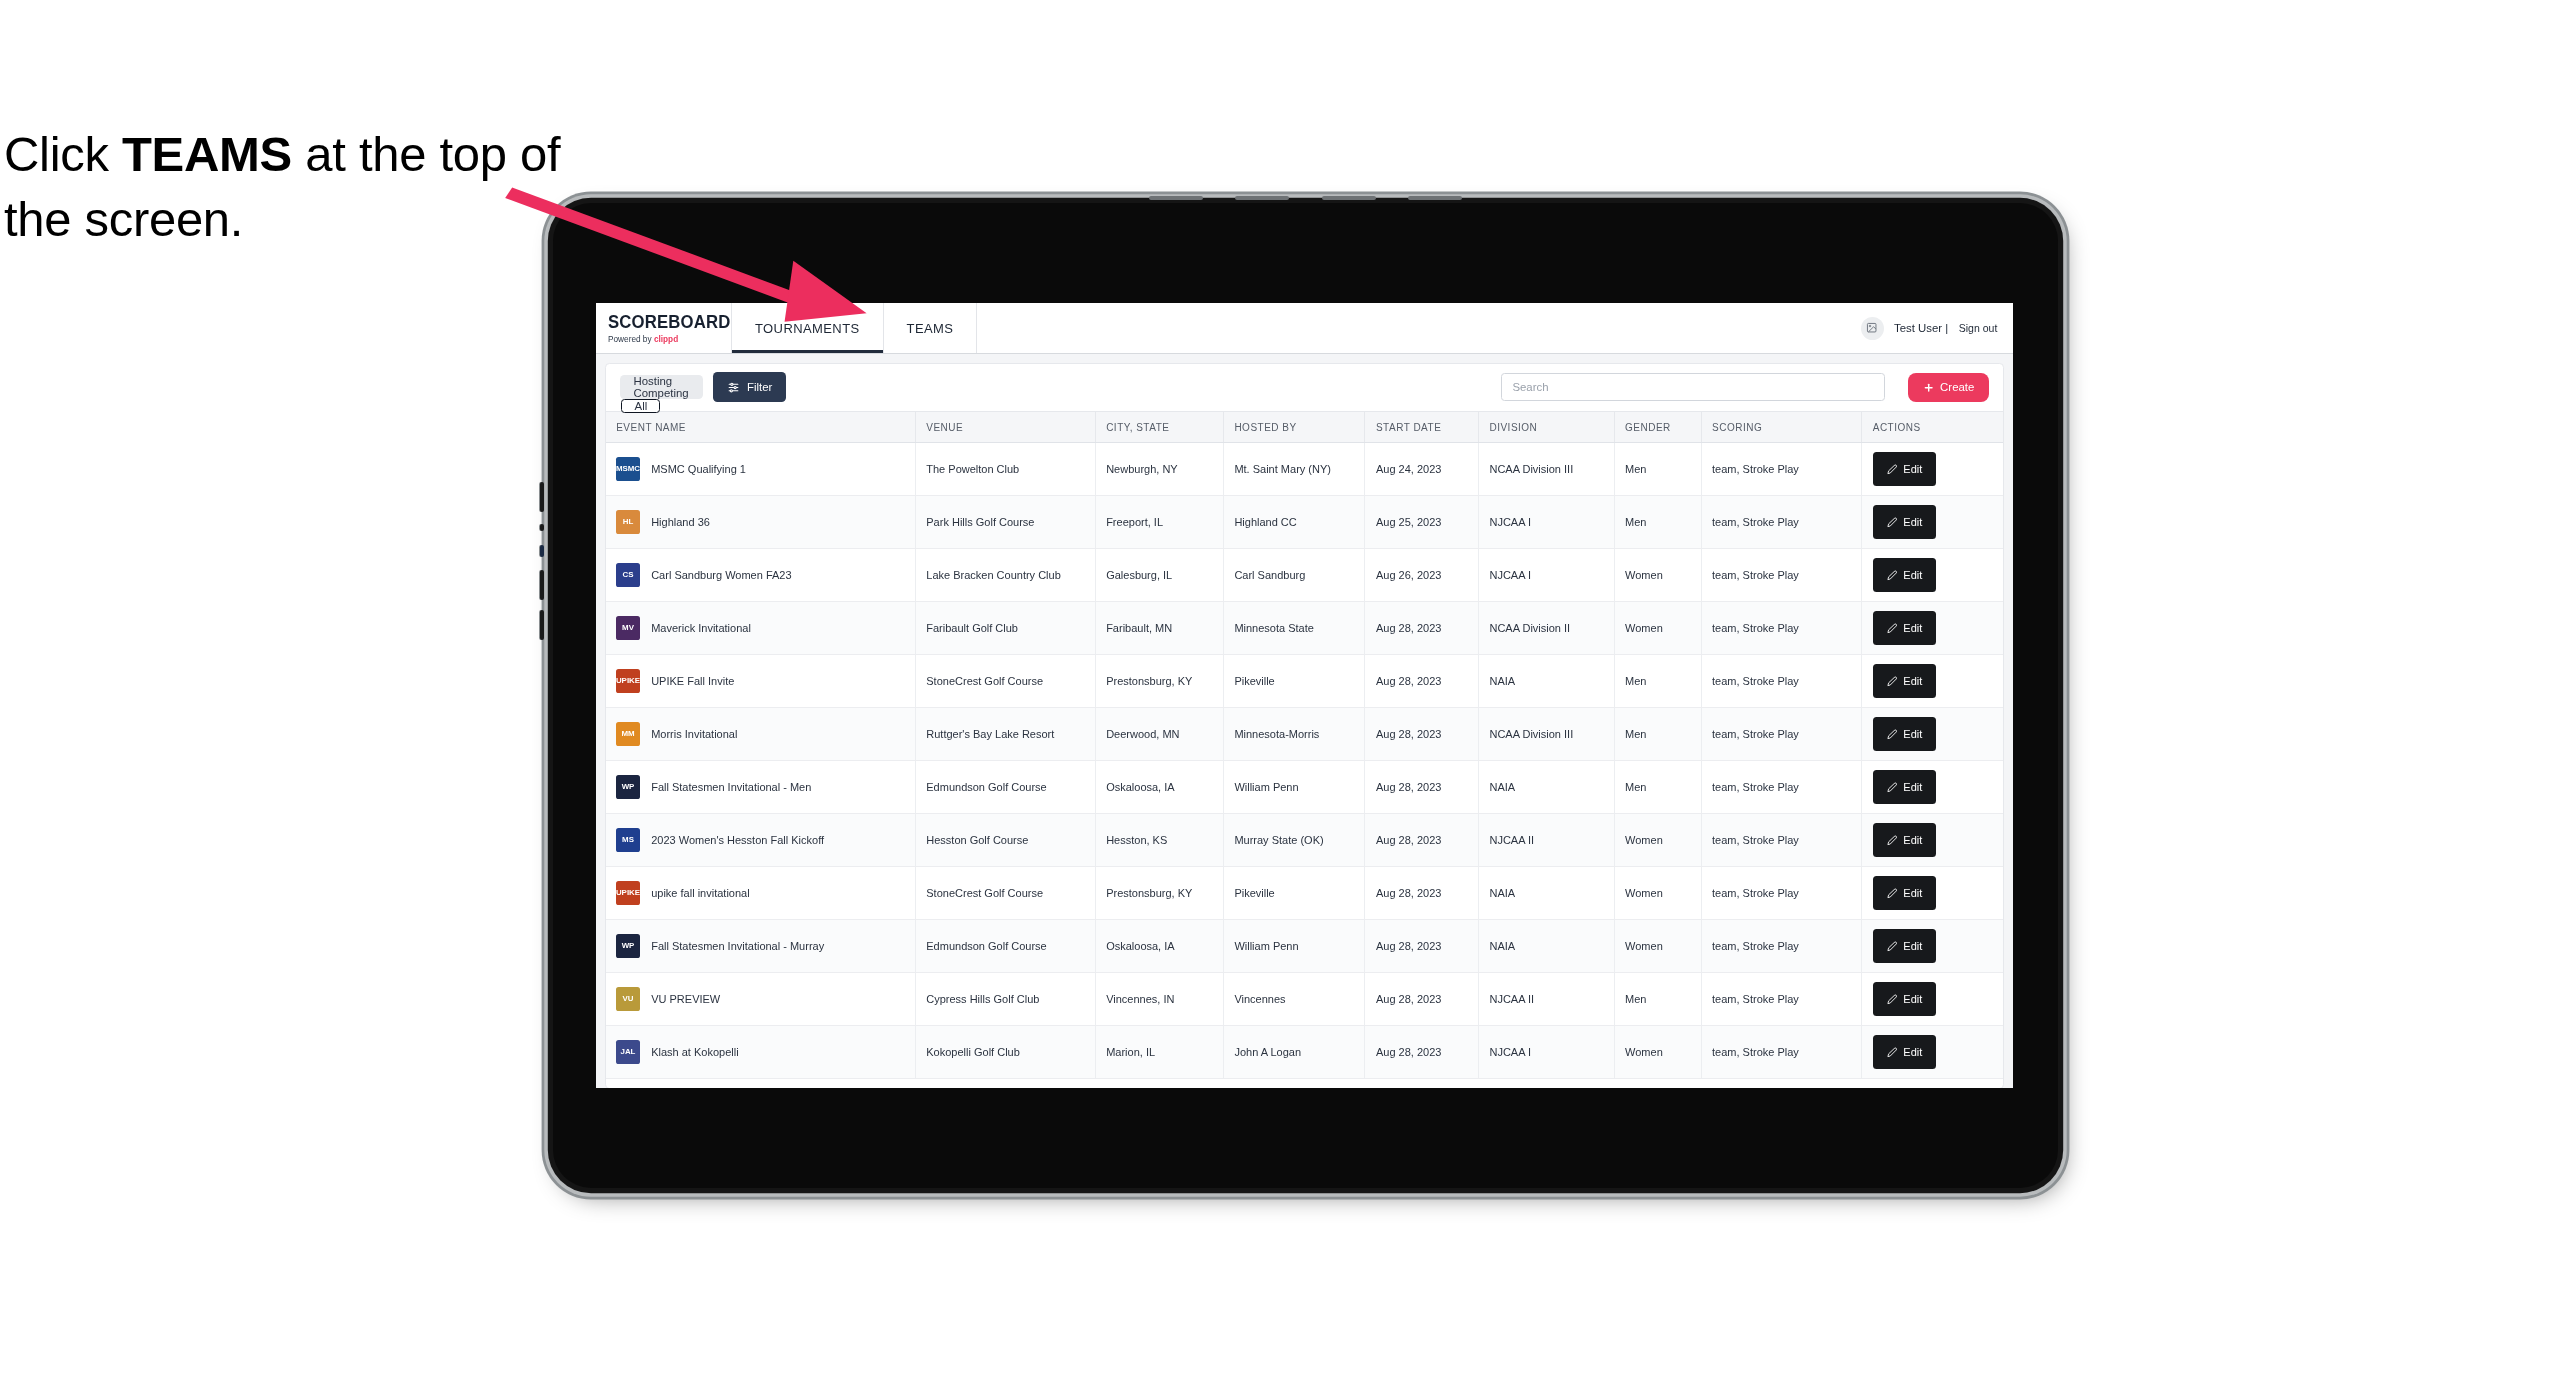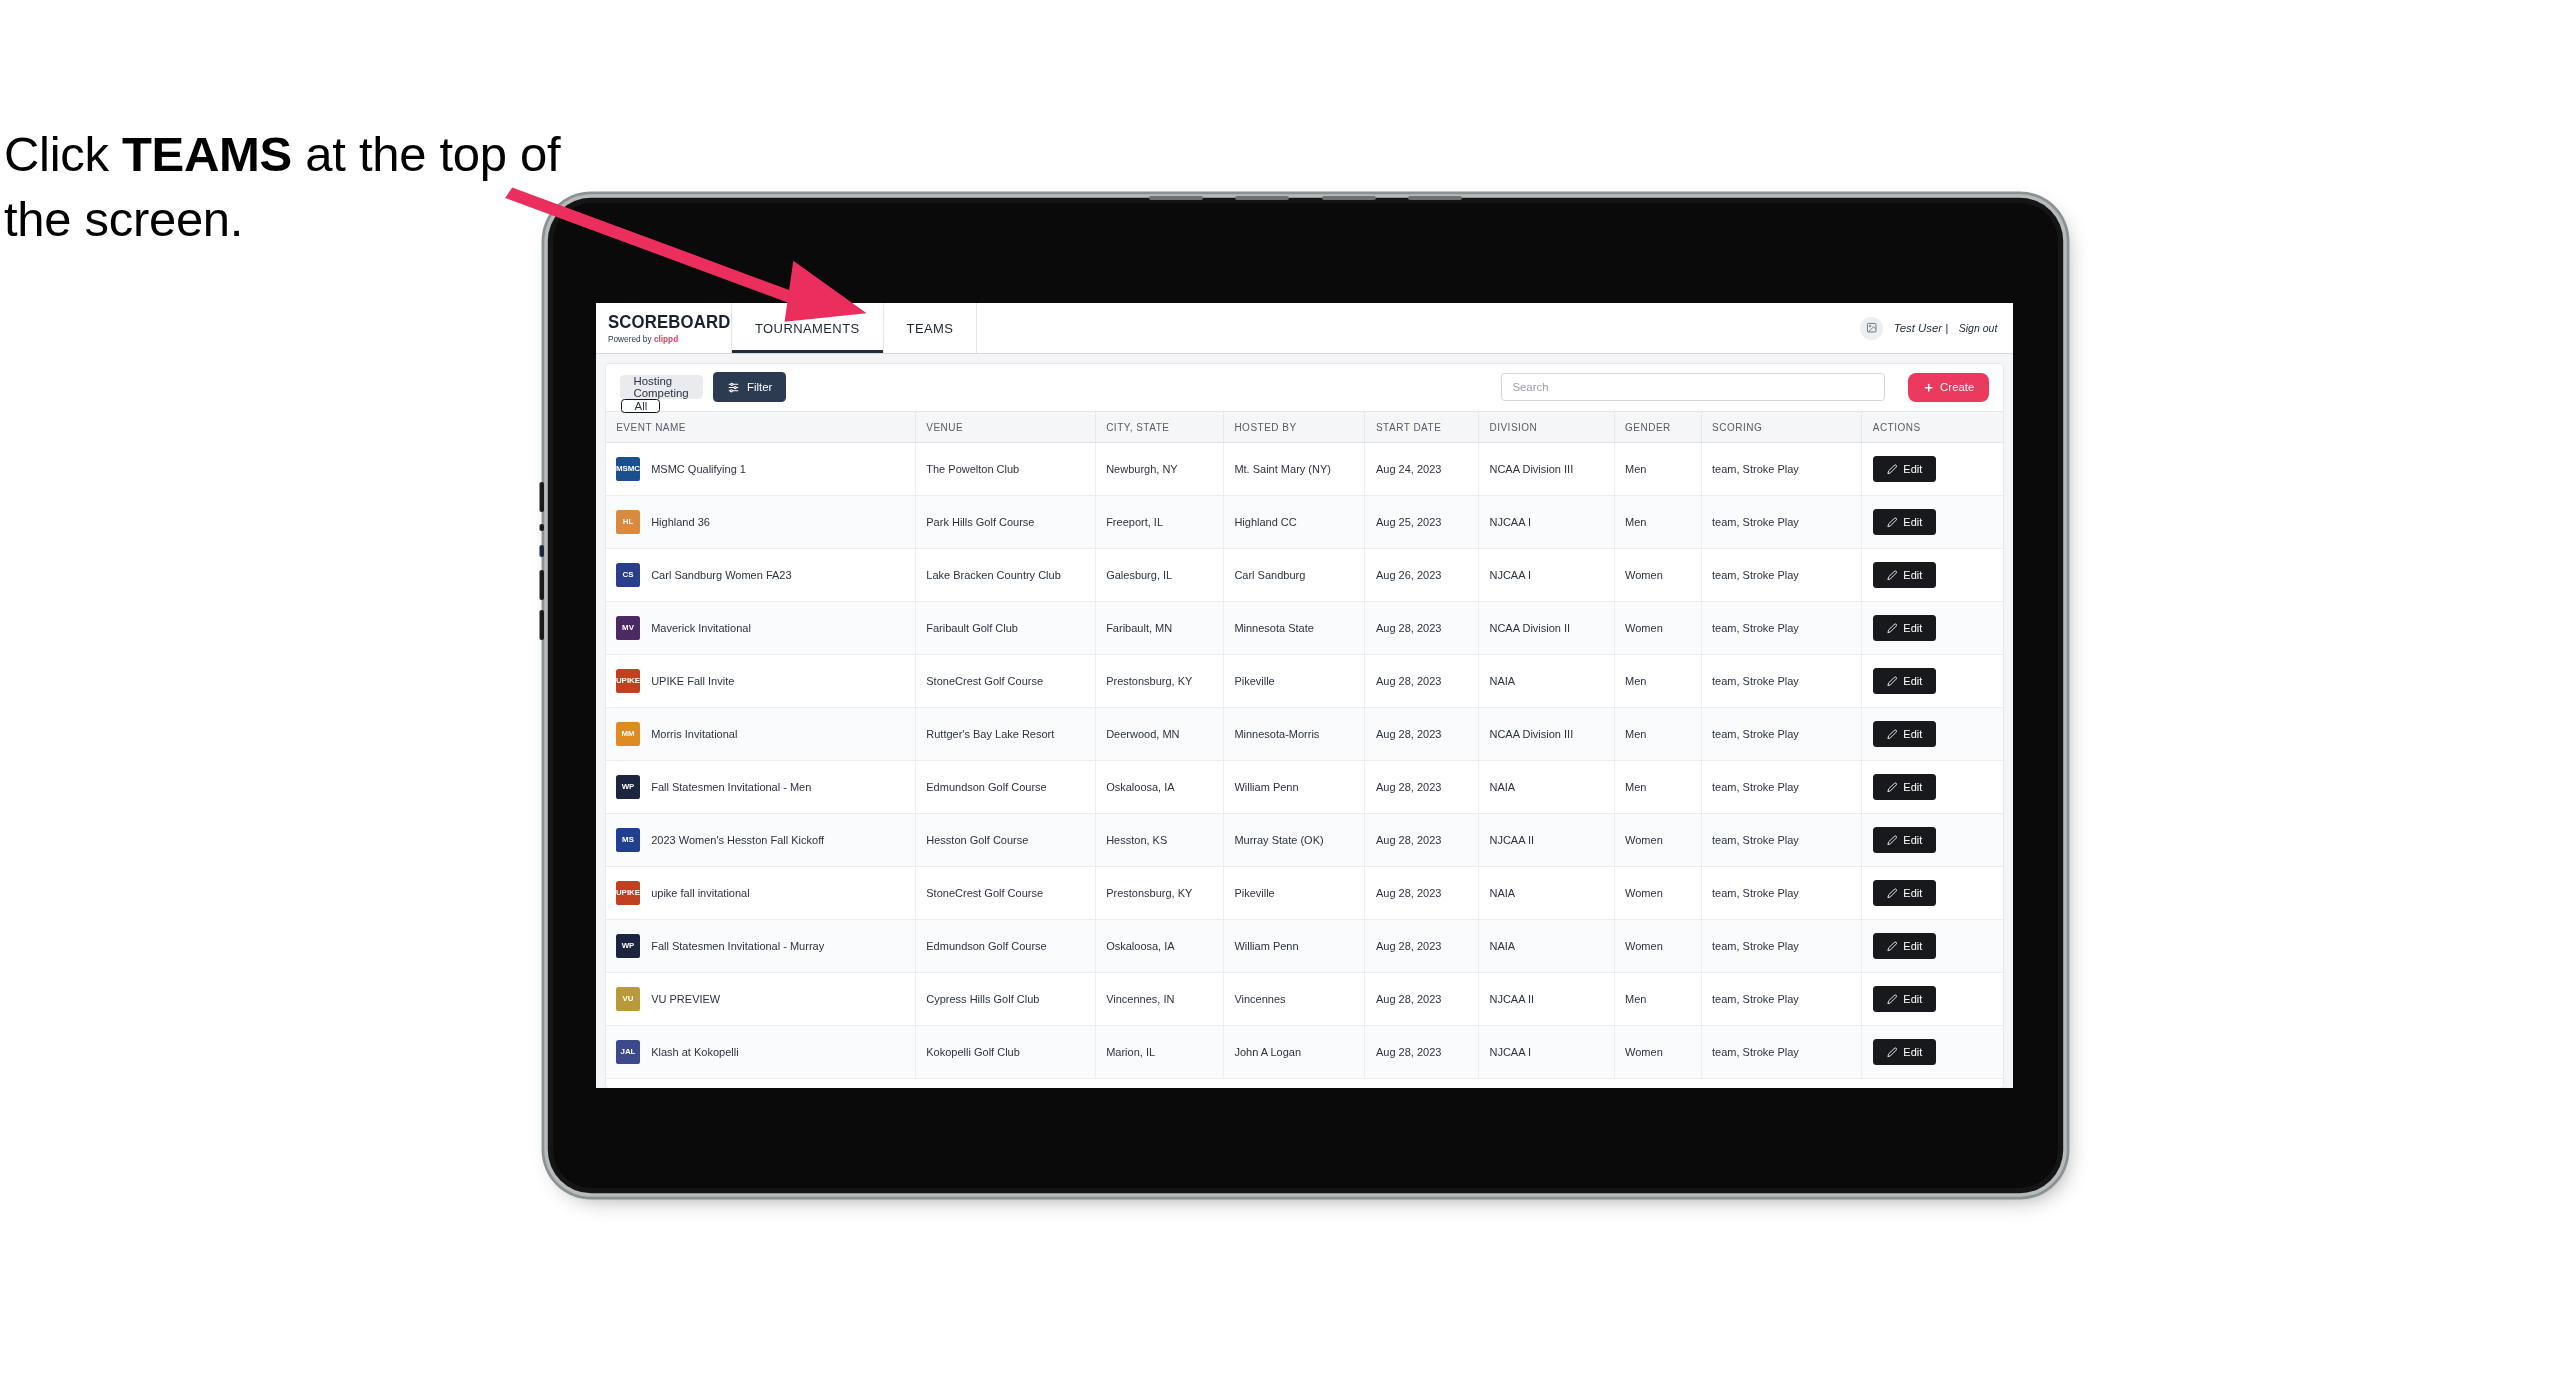--- a/index.html
+++ b/index.html
@@ -112,21 +112,21 @@
     border-left:0.9px solid #e3e5e9;
     cursor:pointer;
     box-sizing:border-box;
     position:relative;
   }
   .nav-tab.active::after{
     content:"";position:absolute;left:0;right:0;bottom:0;height:2.6px;background:#222c3c;
   }
   #nav-spacer{flex:1;border-left:0.9px solid #e3e5e9;}
   #user-area{
-    display:flex;align-items:center;gap:10.5px;padding-right:15.7px;font-style:italic;
+    display:flex;align-items:center;gap:10.5px;padding-right:15.7px;
   }
   #avatar{
     width:23px;height:23px;border-radius:50%;background:#eceef0;
     display:flex;align-items:center;justify-content:center;
   }
   #user-name{font-size:11.4px;color:#1d2634;}
   #signout{font-size:10.5px;color:#1d2634;cursor:pointer;}
 
   
   #content{
@@ -215,21 +215,21 @@
   .logo{
     width:23.6px;height:23.6px;flex:0 0 23.6px;
     border-radius:2.6px;
     display:flex;align-items:center;justify-content:center;
     font-size:7.9px;font-weight:bold;color:#fff;
     overflow:hidden;line-height:1;text-align:center;
   }
   .edit-btn{
     display:inline-flex;align-items:center;gap:6.1px;
     background:#17191c;color:#fff;
-    height:26px;padding:8px 14px;border-radius:3.5px;
+    height:34px;padding:8px 14px;border-radius:3.5px;
     font-size:11px;cursor:pointer;border:none;
     font-family:"Liberation Sans", sans-serif;
   }
   .icon-svg{display:block;}
 </style>
 </head>
 <body>
 
 <div id="instruction">
   <span>Click </span><span class="strong">TEAMS</span><span> at the top of the screen.</span>

